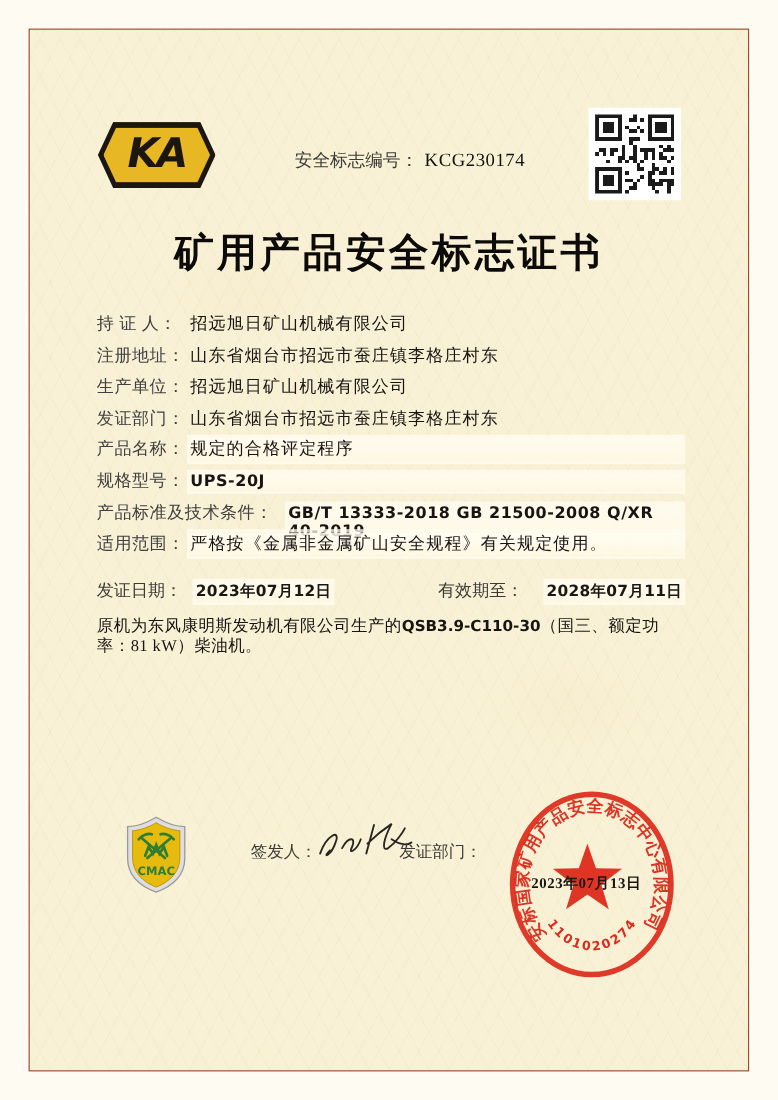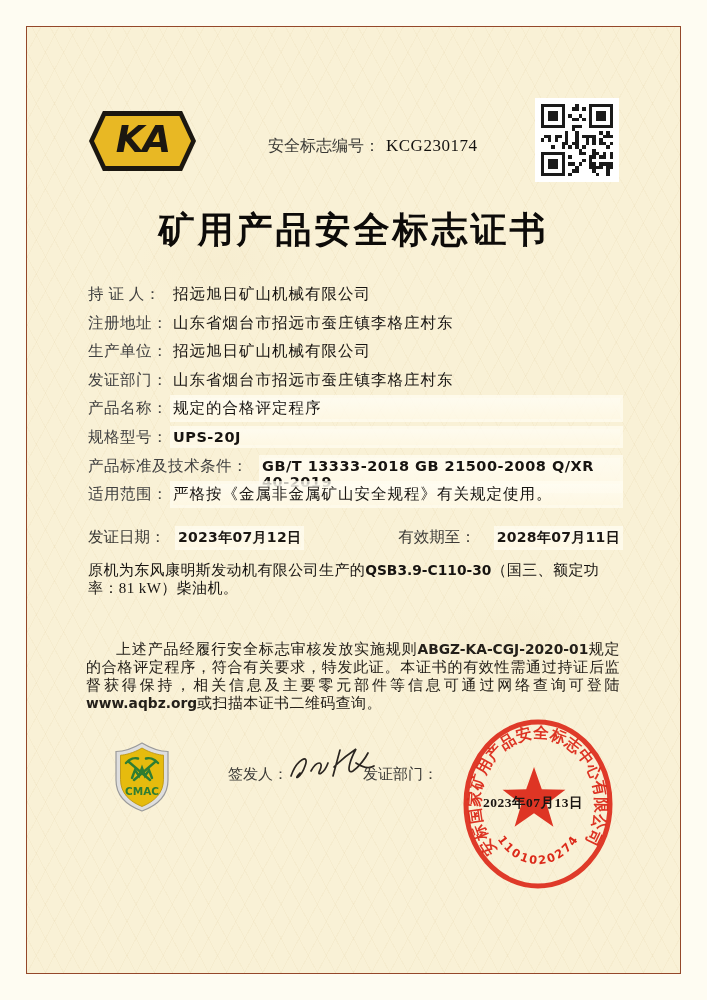--- a/index.html
+++ b/index.html
@@ -336,21 +336,20 @@
     <span class="lab" style="flex:0 0 85px">发证日期：</span>
     <span class="dateval hl">2023年07月12日</span>
     <span class="lab" style="margin-left:92px">有效期至：</span>
     <span class="dateval hl" style="margin-left:16px">2028年07月11日</span>
   </div>
 
   <div class="remark">
     <span class="rval"><span>原机为东风康明斯发动机有限公司生产的</span><span class="bsans">QSB3.9-C110-30</span><span>（国三、额定功率：81 kW）柴油机。</span></span>
   </div>
 
-  <p class="statement"><span>上述产品经履行安全标志审核发放实施规则</span><span class="bsans">ABGZ-KA-CGJ-2020-01</span><span>规定的合格评定程序，符合有关要求，特发此证。本证书的有效性需通过持证后监督获得保持，相关信息及主要零元部件等信息可通过网络查询可登陆</span><span class="bsans">www.aqbz.org</span><span>或扫描本证书二维码查询。</span></p>
 
   <svg class="cmac" viewBox="0 0 56 70">
     <path d="M28,1 C38,7 48,9.5 54,9.5 L54,38 C54,54 43,63.5 28,69 C13,63.5 2,54 2,38 L2,9.5 C8,9.5 18,7 28,1 Z" fill="#dedede" stroke="#9a9a9a" stroke-width="1.2"></path>
     <path d="M28,6 C36.5,11 45,13 49.5,13.2 L49.5,37.5 C49.5,51 40.5,59.5 28,64.5 C15.5,59.5 6.5,51 6.5,37.5 L6.5,13.2 C11,13 19.5,11 28,6 Z" fill="#e6bb0e" stroke="#b98f08" stroke-width="0.8"></path>
     <g stroke="#2f7d32" stroke-width="2.4" fill="none" stroke-linecap="round">
       <path d="M15,20 L36,38"></path>
       <path d="M41,20 L20,38"></path>
       <path d="M12,21 C16,16.5 21,15.5 24,16.5"></path>
       <path d="M44,21 C40,16.5 35,15.5 32,16.5"></path>
       <path d="M18,36 L21,28 L25,34 L28,26 L31,34 L35,28 L38,36"></path>

